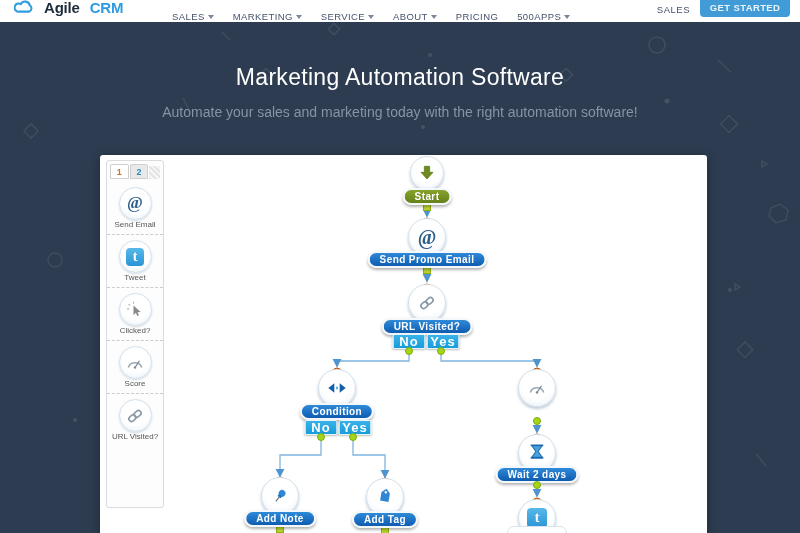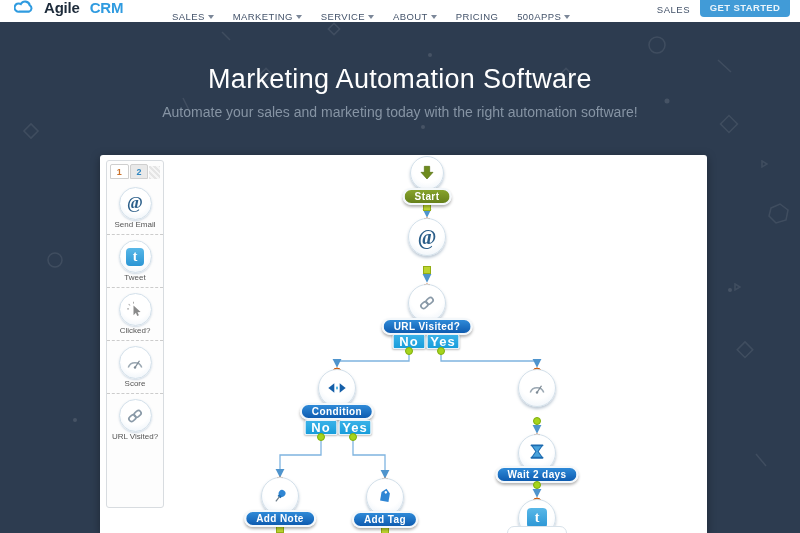--- a/index.html
+++ b/index.html
@@ -18,21 +18,21 @@
   .mitem { font-size:9.5px; color:#44536a; letter-spacing:0.4px; display:flex; align-items:center; gap:3px; cursor:pointer; white-space:nowrap; }
   .caret { width:0; height:0; border-left:3px solid transparent; border-right:3px solid transparent; border-top:4px solid #7b8798; margin-top:1px; }
   .login { position:absolute; right:110px; top:4px; font-size:9.5px; color:#44536a; letter-spacing:0.5px; cursor:pointer; }
   .cta { position:absolute; right:10px; top:-3px; width:90px; height:20px; background:#419bd7; color:#eaf4fb;
          font-size:9.5px; font-weight:bold; letter-spacing:0.4px; border:none; border-radius:4px; cursor:pointer; }
 
   
   .hero { position:absolute; left:0; top:22px; width:800px; height:511px; background:#2d3c50; overflow:hidden; }
   .hero-pattern { position:absolute; left:0; top:0; }
   .h-title { position:absolute; left:0; top:42px; width:100%; text-align:center; color:#ffffff;
-             font-size:27px; font-weight:400; letter-spacing:0.3px; }
+             font-size:23px; font-weight:400; letter-spacing:0.3px; }
   .h-sub { position:absolute; left:0; top:82px; width:100%; text-align:center; color:#8694a4; font-size:14px; }
 
   
   .panel { position:absolute; left:100px; top:133px; width:607px; height:378px; background:#ffffff;
            border-radius:3px 3px 0 0; box-shadow:0 2px 10px rgba(0,0,0,0.35); overflow:hidden; }
 
   
   .palette { position:absolute; left:6px; top:5px; width:58px; height:348px; background:#fdfdfd;
              border:1px solid #d8dce0; border-radius:3px; z-index:4; }
   .ptabs { display:flex; margin:3px 3px 2px 3px; height:15px; position:relative; }
@@ -181,20 +181,21 @@
         </div>
         <div class="pill start" style="left:327px;top:33px">Start</div>
         <div class="ysq" style="left:327px;top:52px"></div>
 
         <div class="odot" style="left:327px;top:67px"></div>
         <div class="node" style="left:327px;top:82px">
           <div class="ncircle">
               <span class="at-glyph" style="font-size:20px">@</span>
             </div>
         </div>
+        <div class="pill" style="left:327px;top:96px">Send Promo Email</div>
         <div class="ysq" style="left:327px;top:115px"></div>
 
         <div class="odot" style="left:327px;top:133px"></div>
         <div class="node" style="left:327px;top:148px">
           <div class="ncircle">
             <svg width="18" height="18" viewBox="0 0 24 24">
               <g transform="rotate(-40 12 12)" fill="none" stroke="#8a9aa8" stroke-width="2.2">
                 <rect x="2.5" y="8.5" width="10" height="7" rx="3.5"></rect>
                 <rect x="11.5" y="8.5" width="10" height="7" rx="3.5"></rect>
               </g>

